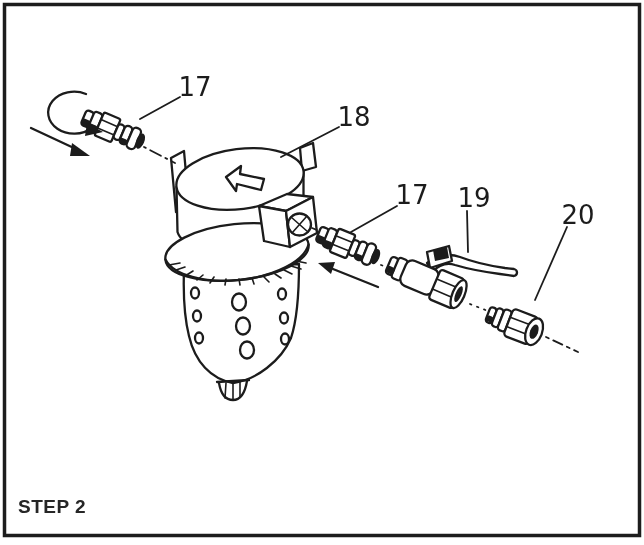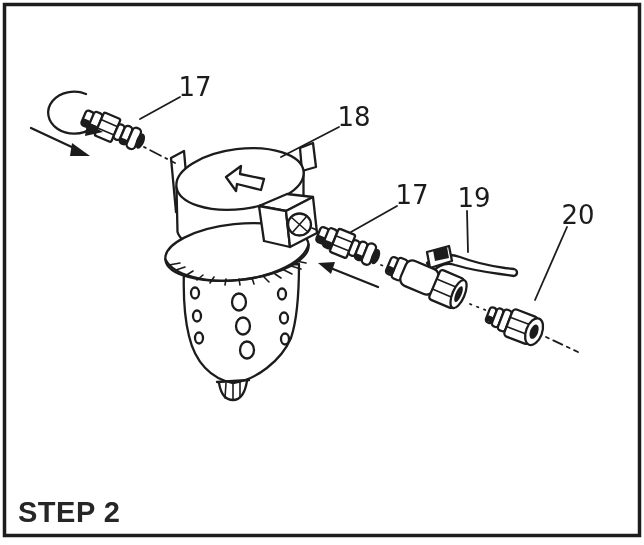--- a/index.html
+++ b/index.html
@@ -7,21 +7,21 @@
         font-family:"Liberation Sans",sans-serif;}
   .diagram-svg{position:absolute;left:0;top:0;}
   
   .ln{fill:none;stroke:#1c1c1c;stroke-width:2.3;stroke-linecap:round;stroke-linejoin:round;}
   .thin{fill:none;stroke:#1c1c1c;stroke-width:1.6;stroke-linecap:round;}
   .wh{fill:#ffffff;stroke:#1c1c1c;stroke-width:2.3;stroke-linejoin:round;}
   .ink{fill:#1c1c1c;stroke:none;}
   .lead{fill:none;stroke:#1c1c1c;stroke-width:1.8;stroke-linecap:round;}
   .dash{fill:none;stroke:#1c1c1c;stroke-width:1.8;stroke-linecap:round;}
   .callout{font-family:"DejaVu Sans",sans-serif;font-size:26px;fill:#1c1c1c;text-anchor:middle;}
-  .step{position:absolute;left:18px;top:496px;font-weight:700;font-size:29px;color:#262626;
+  .step{position:absolute;left:18px;top:496px;font-weight:700;font-size:19px;color:#262626;
         letter-spacing:0.5px;font-family:"Liberation Sans",sans-serif;}
 </style>
 </head>
 <body>
 
 <div class="page">
 
   <svg class="diagram-svg" width="644" height="545" viewBox="0 0 644 545">
 
     <rect x="4.5" y="4.5" width="635" height="531" fill="none" stroke="#1d1d1d" stroke-width="3.5"></rect>

